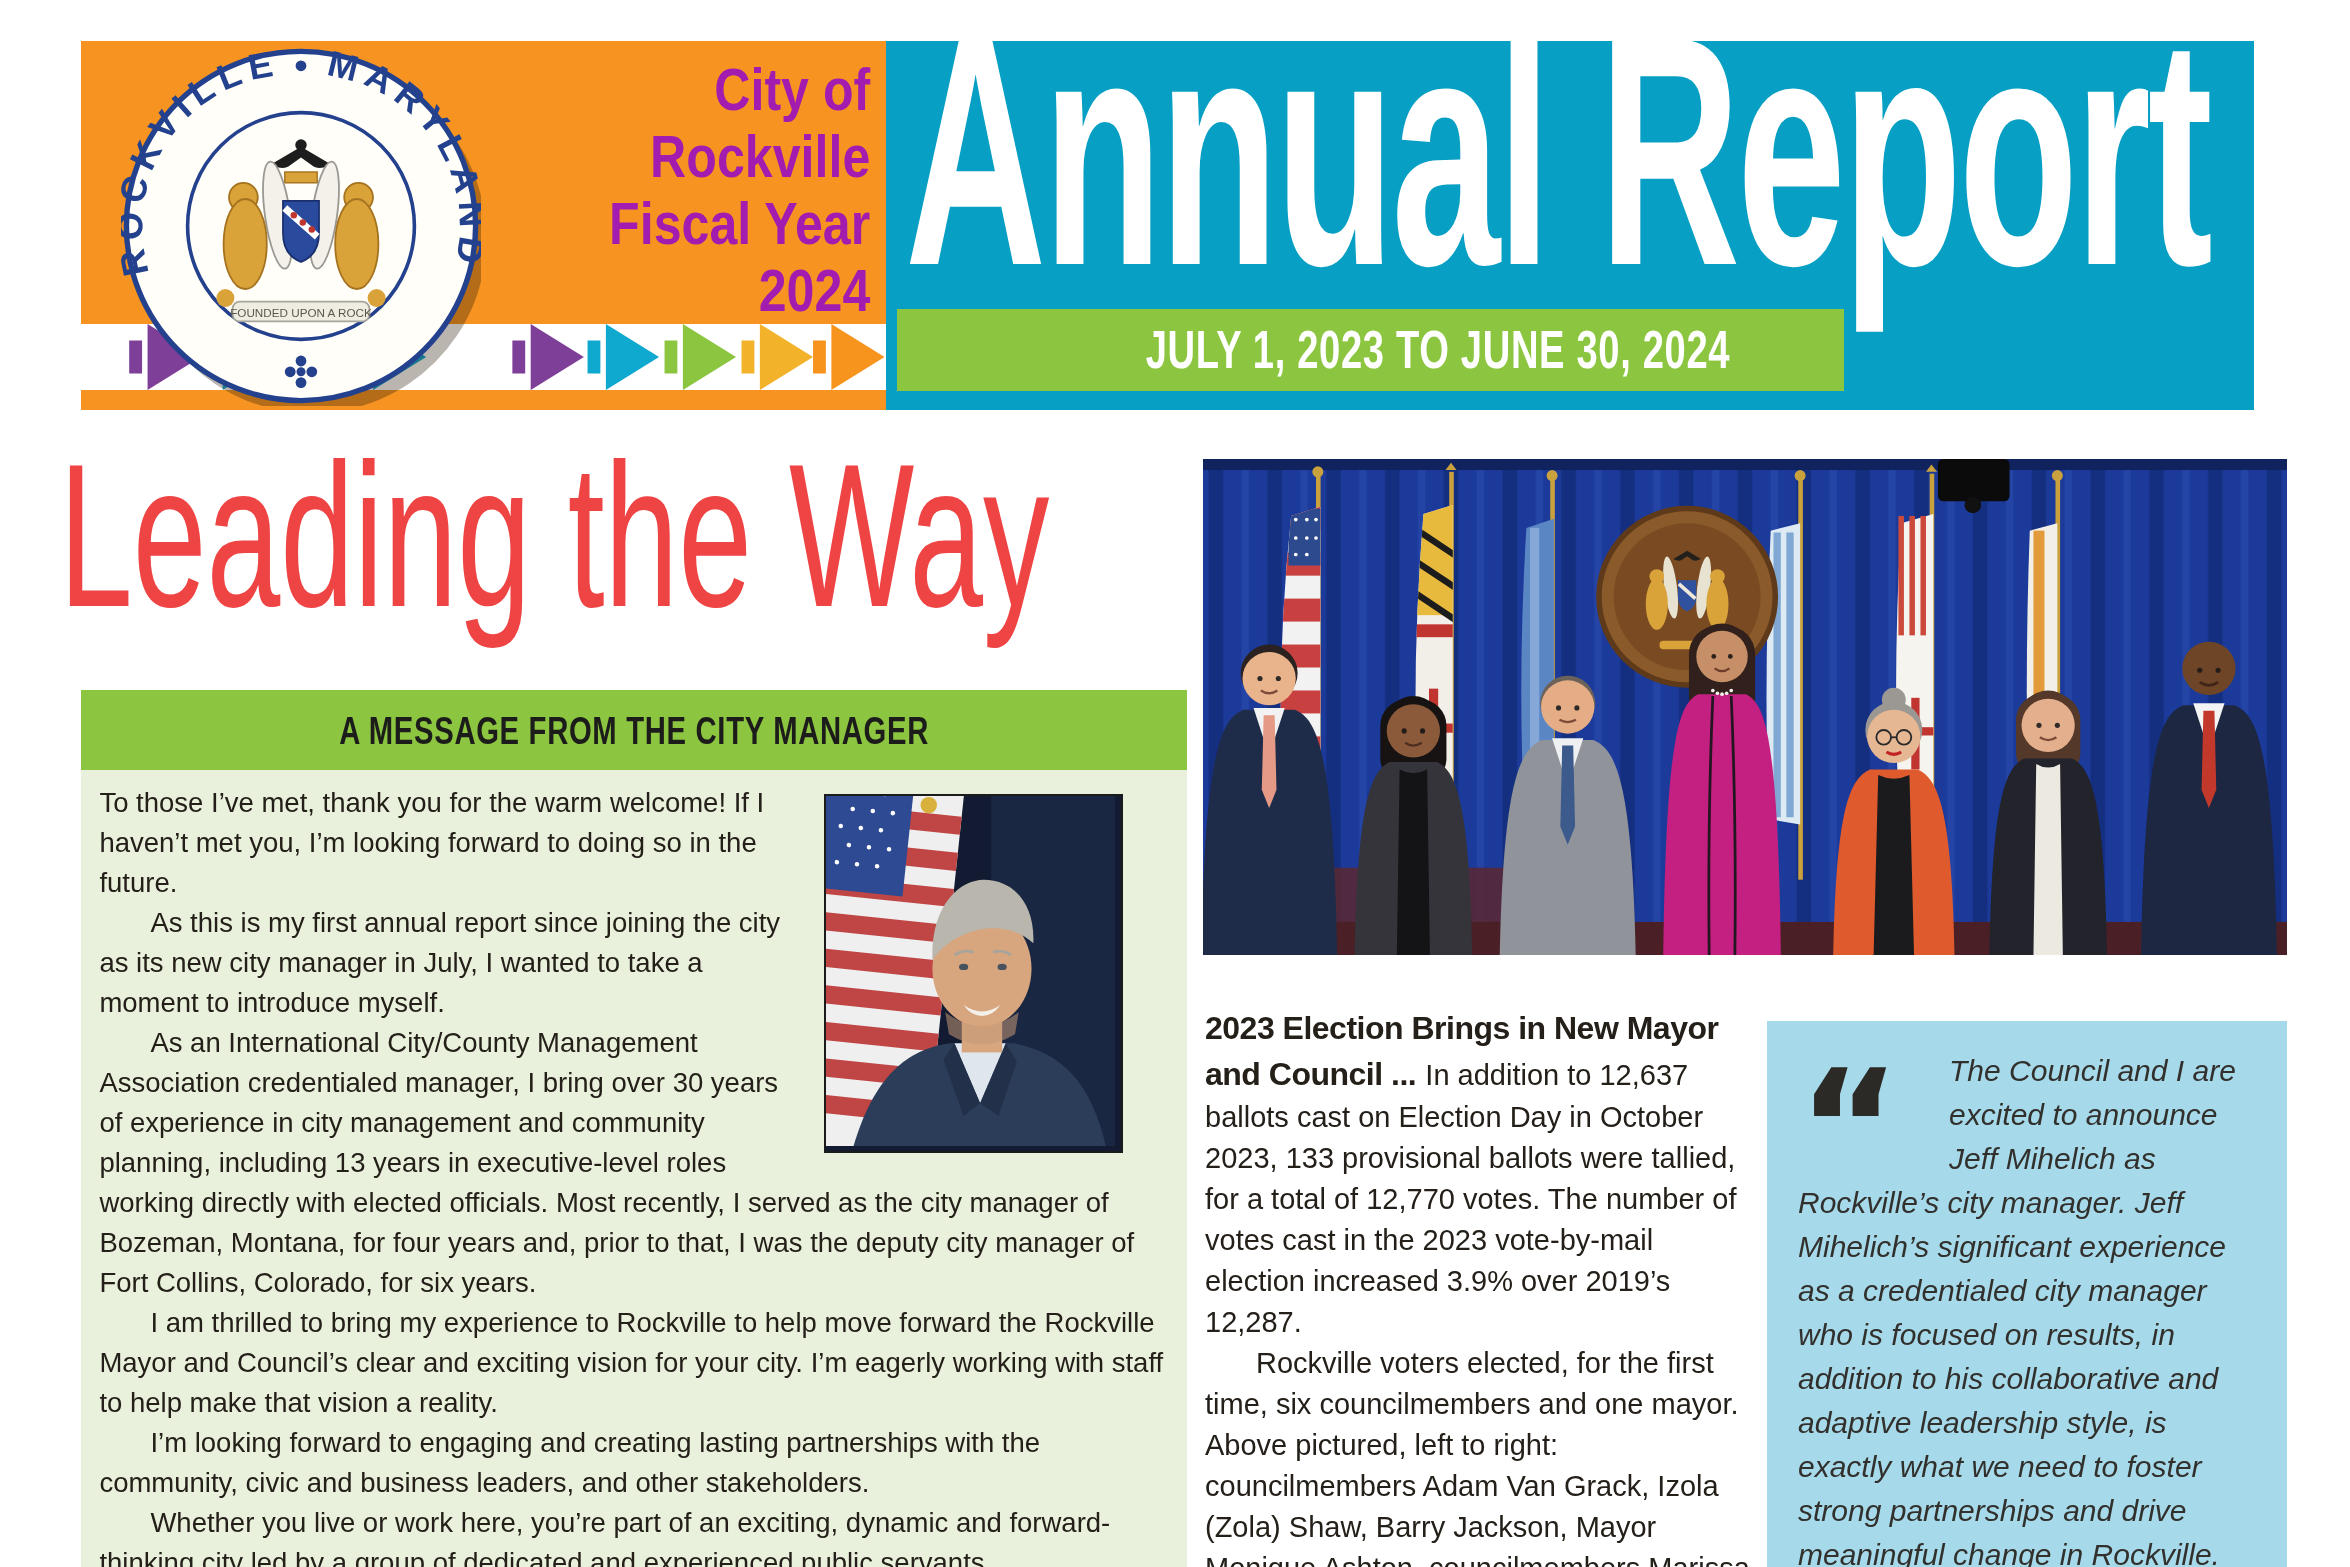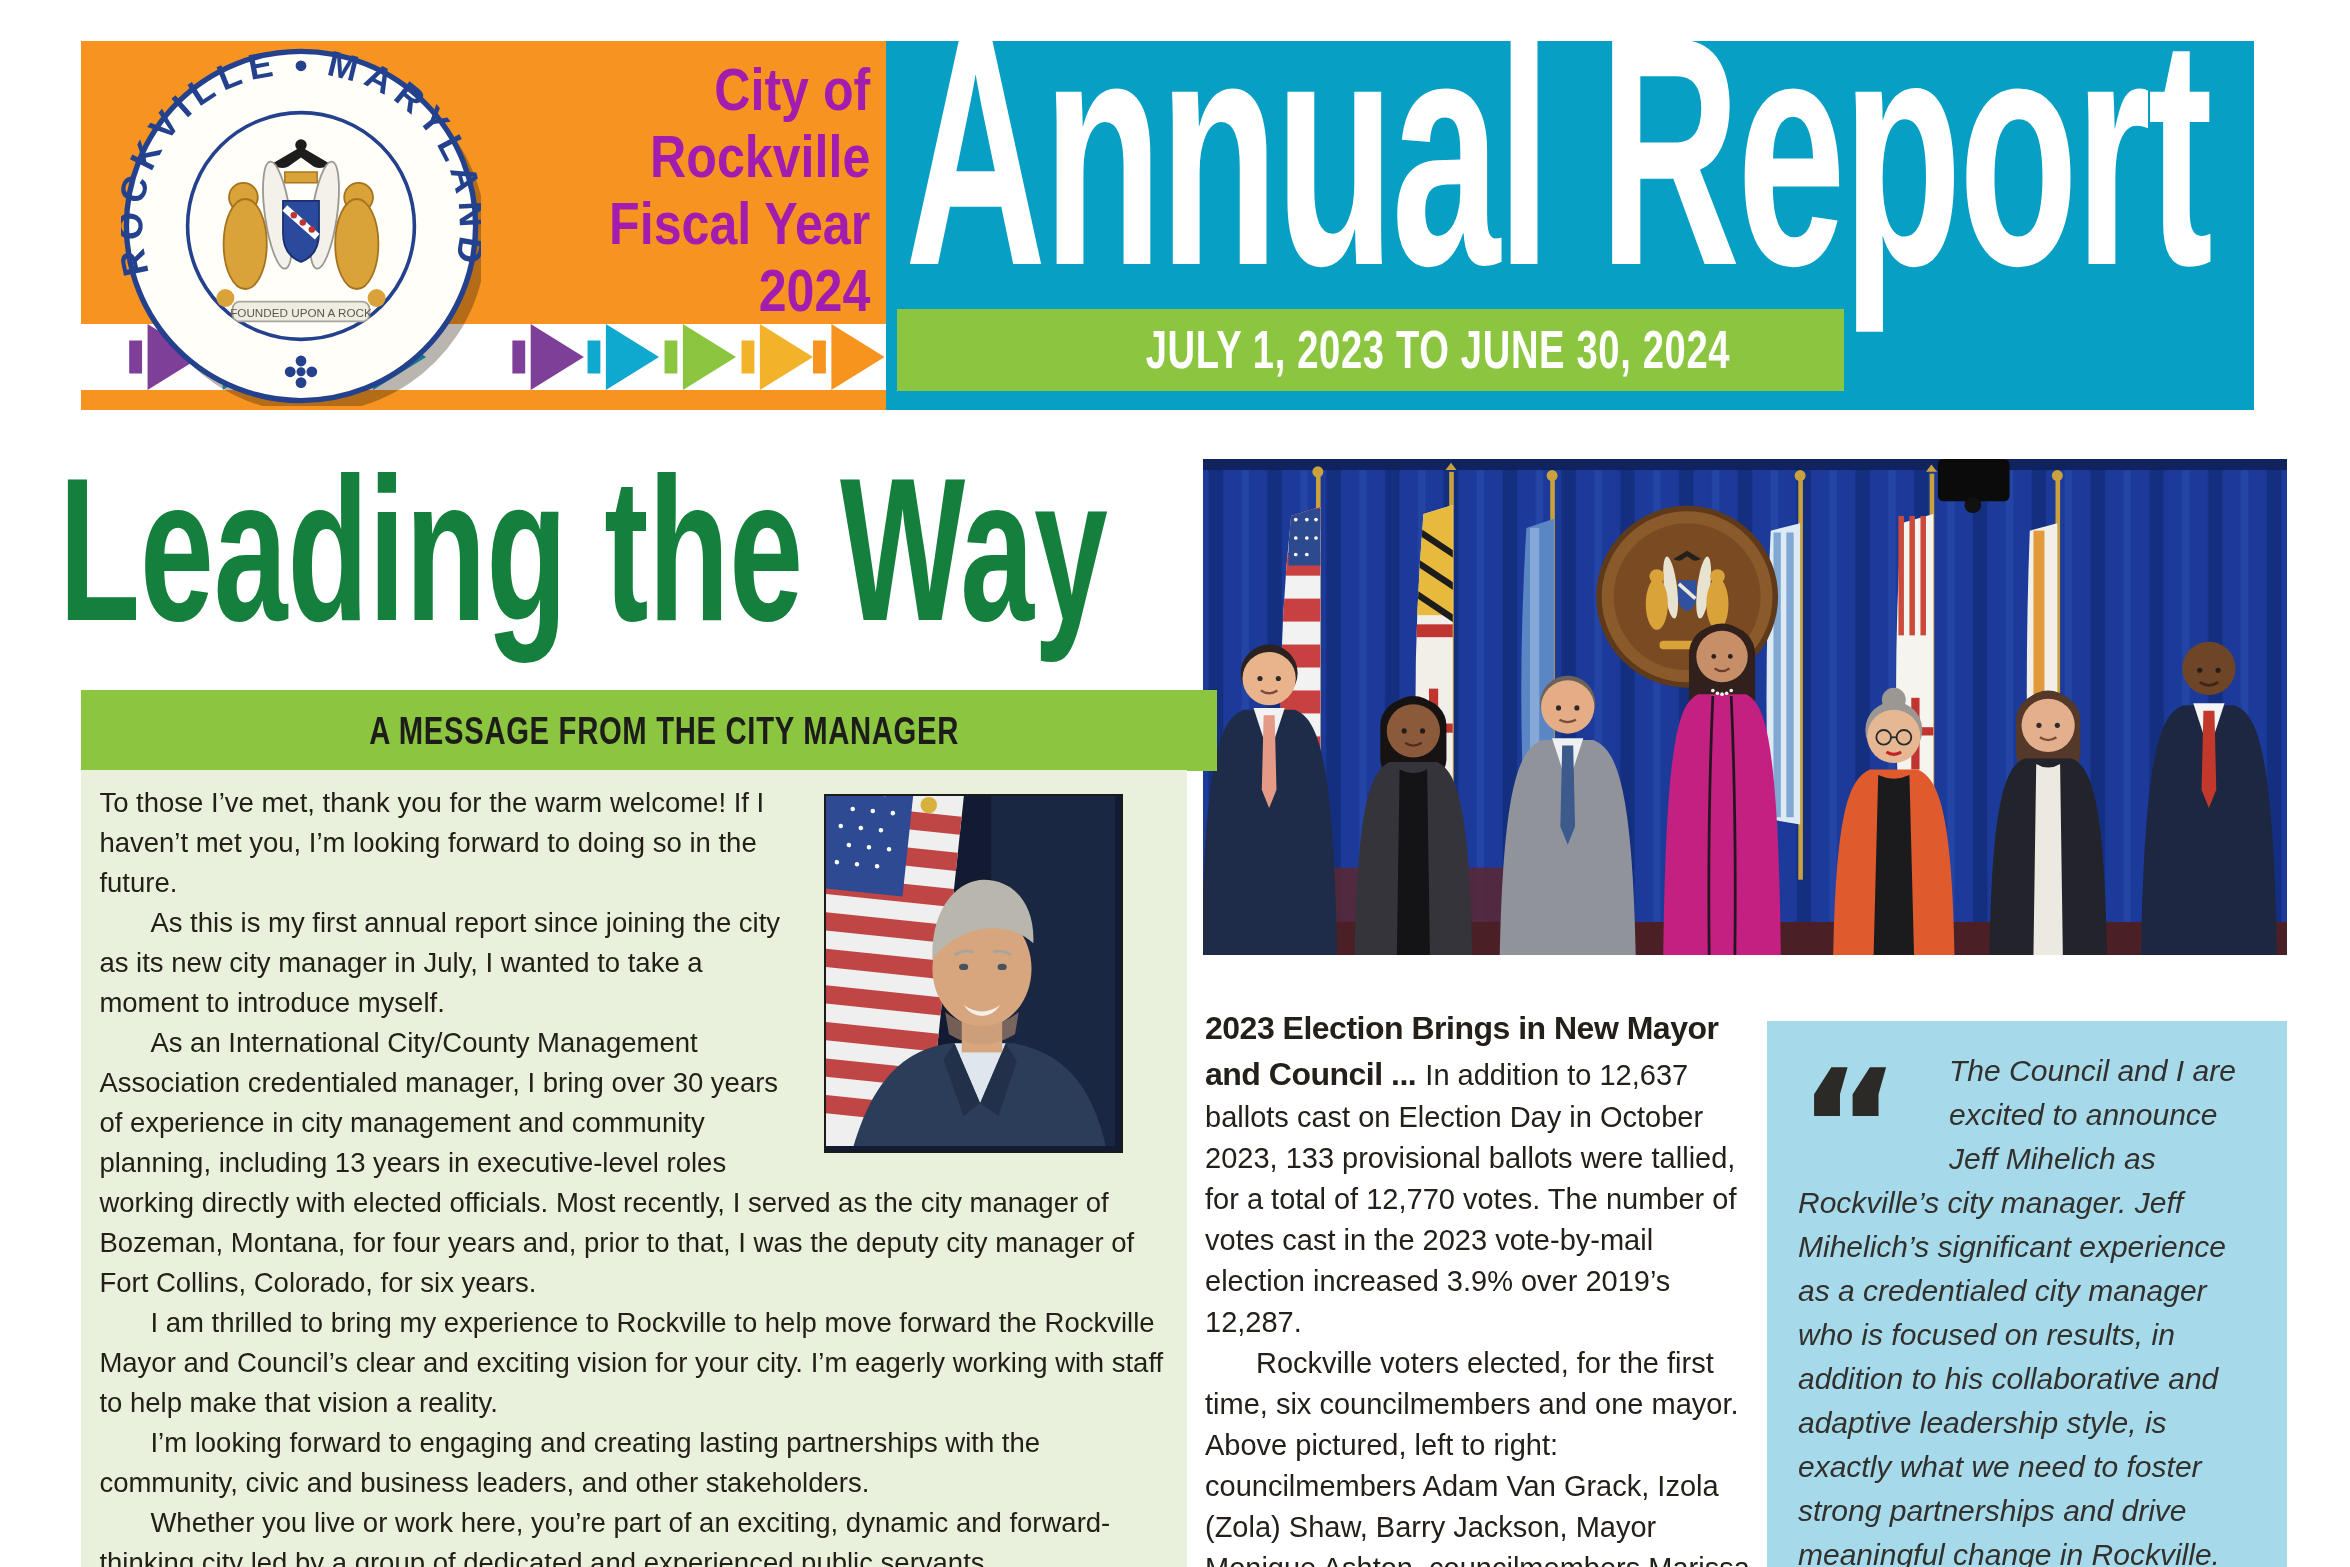--- a/index.html
+++ b/index.html
@@ -15,24 +15,24 @@
   .annual-title span{display:inline-block;transform:scaleX(.60);transform-origin:0 0;white-space:nowrap;}
   .kicker{left:514px;top:57px;width:356px;text-align:right;font-weight:bold;color:#a21caf;
           font-size:59px;line-height:67px;z-index:5;}
   .kicker .sq{display:inline-block;transform:scaleX(.85);transform-origin:100% 0;}
   .date-bar{left:897px;top:309px;width:947px;height:82px;background:#8CC640;z-index:5;
             text-align:right;line-height:82px;}
   .date-bar span{display:inline-block;transform:scaleX(.72);white-space:nowrap;
                  color:#fff;font-weight:bold;font-size:53px;letter-spacing:0.9px;}
   .seal{left:121px;top:46px;width:360px;height:360px;z-index:6;}
   
-  .lead-hl{left:59px;top:444px;white-space:nowrap;color:#15803d;font-size:204px;line-height:211px;z-index:2;font-weight:bold;}
+  .lead-hl{left:59px;top:430px;white-space:nowrap;color:#ef4444;font-size:204px;line-height:211px;z-index:2;}
   .lead-hl span{display:inline-block;transform:scaleX(.65);transform-origin:0 0;white-space:nowrap;}
   
-  .section-bar{left:81px;top:690px;width:1106px;height:81px;background:#8CC640;text-align:center;line-height:81px;padding-left:30px;}
+  .section-bar{left:81px;top:690px;width:1106px;height:81px;background:#8CC640;text-align:center;line-height:81px;}
   .section-bar span{display:inline-block;transform:scaleX(.75);white-space:nowrap;
                     color:#1c1c1a;font-weight:bold;font-size:39px;letter-spacing:0.9px;}
   .msg-panel{left:81px;top:770px;width:1106px;height:900px;background:#E9F1DC;}
   .msg-inner{padding:13px 22px 0 18.4px;font-size:27.5px;line-height:40px;color:#242019;}
   .msg-inner p{margin:0;}
   .msg-inner p.ind{text-indent:51px;}
   .portrait{float:right;width:295px;height:355px;margin:11px 42px 16.5px 24px;
             border:2.8px solid #1b1b1b;background:#121b31;}
   
   .council{left:1203px;top:459px;width:1084px;height:496px;background:#1c3a9a;}

